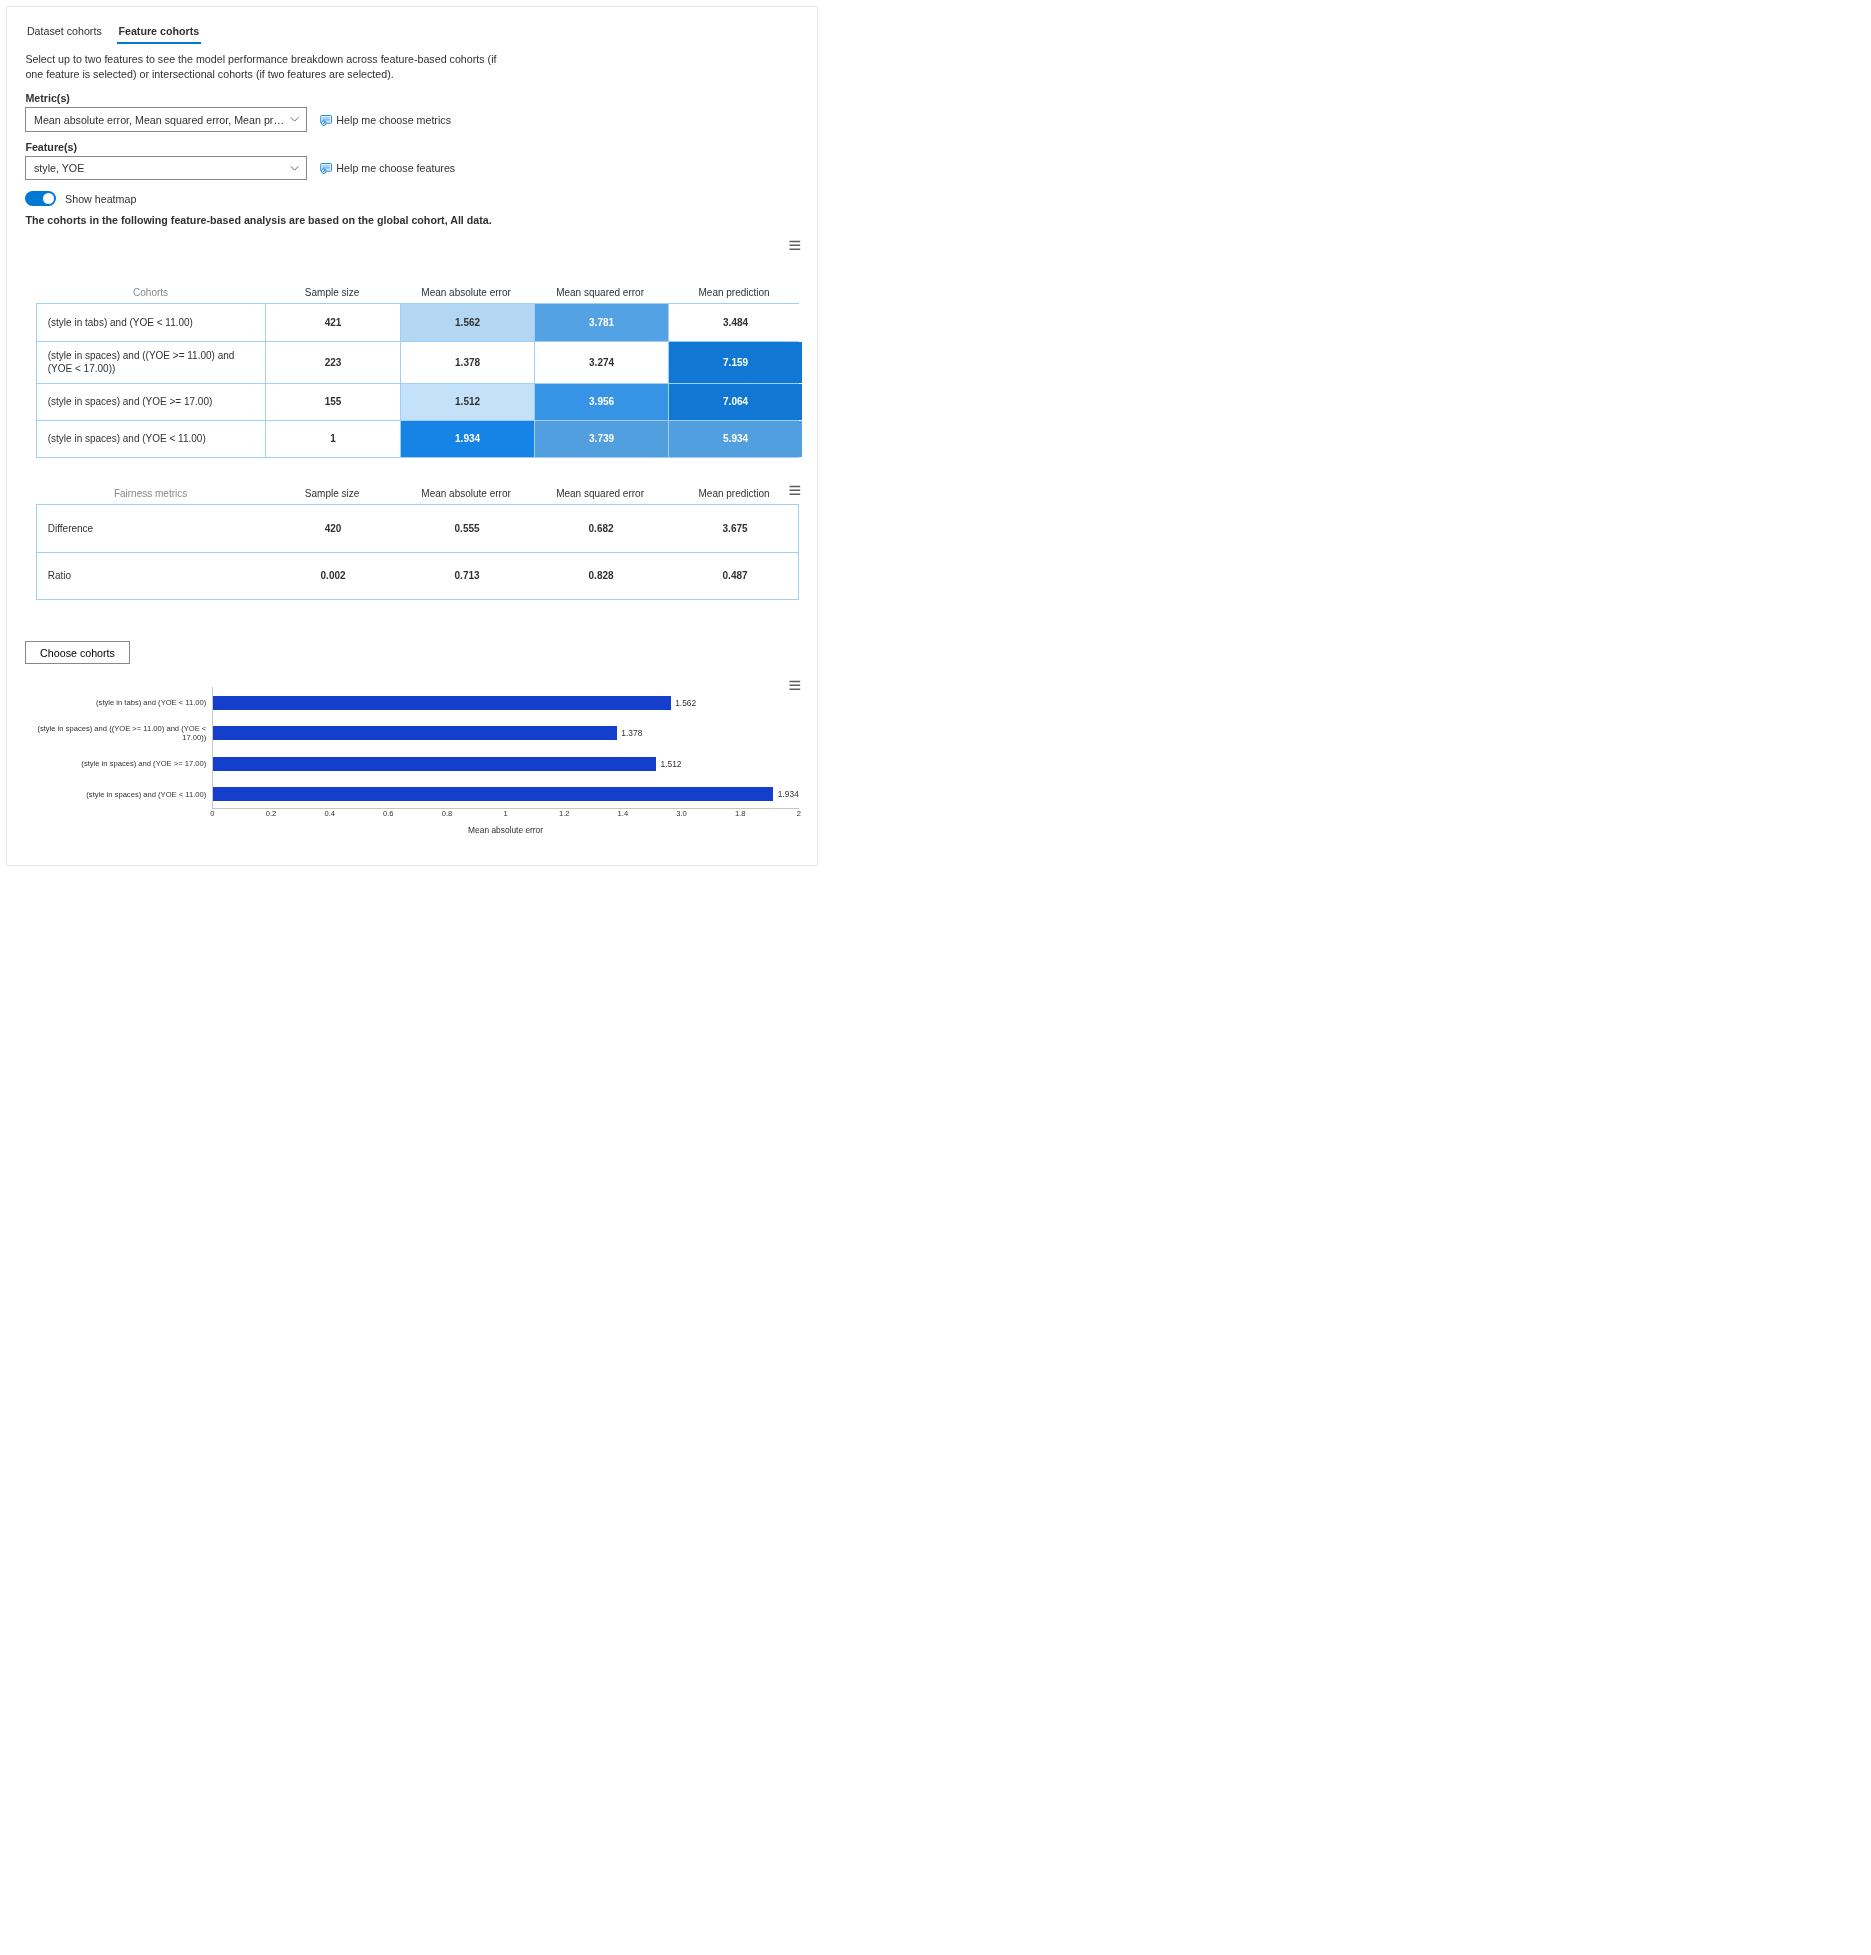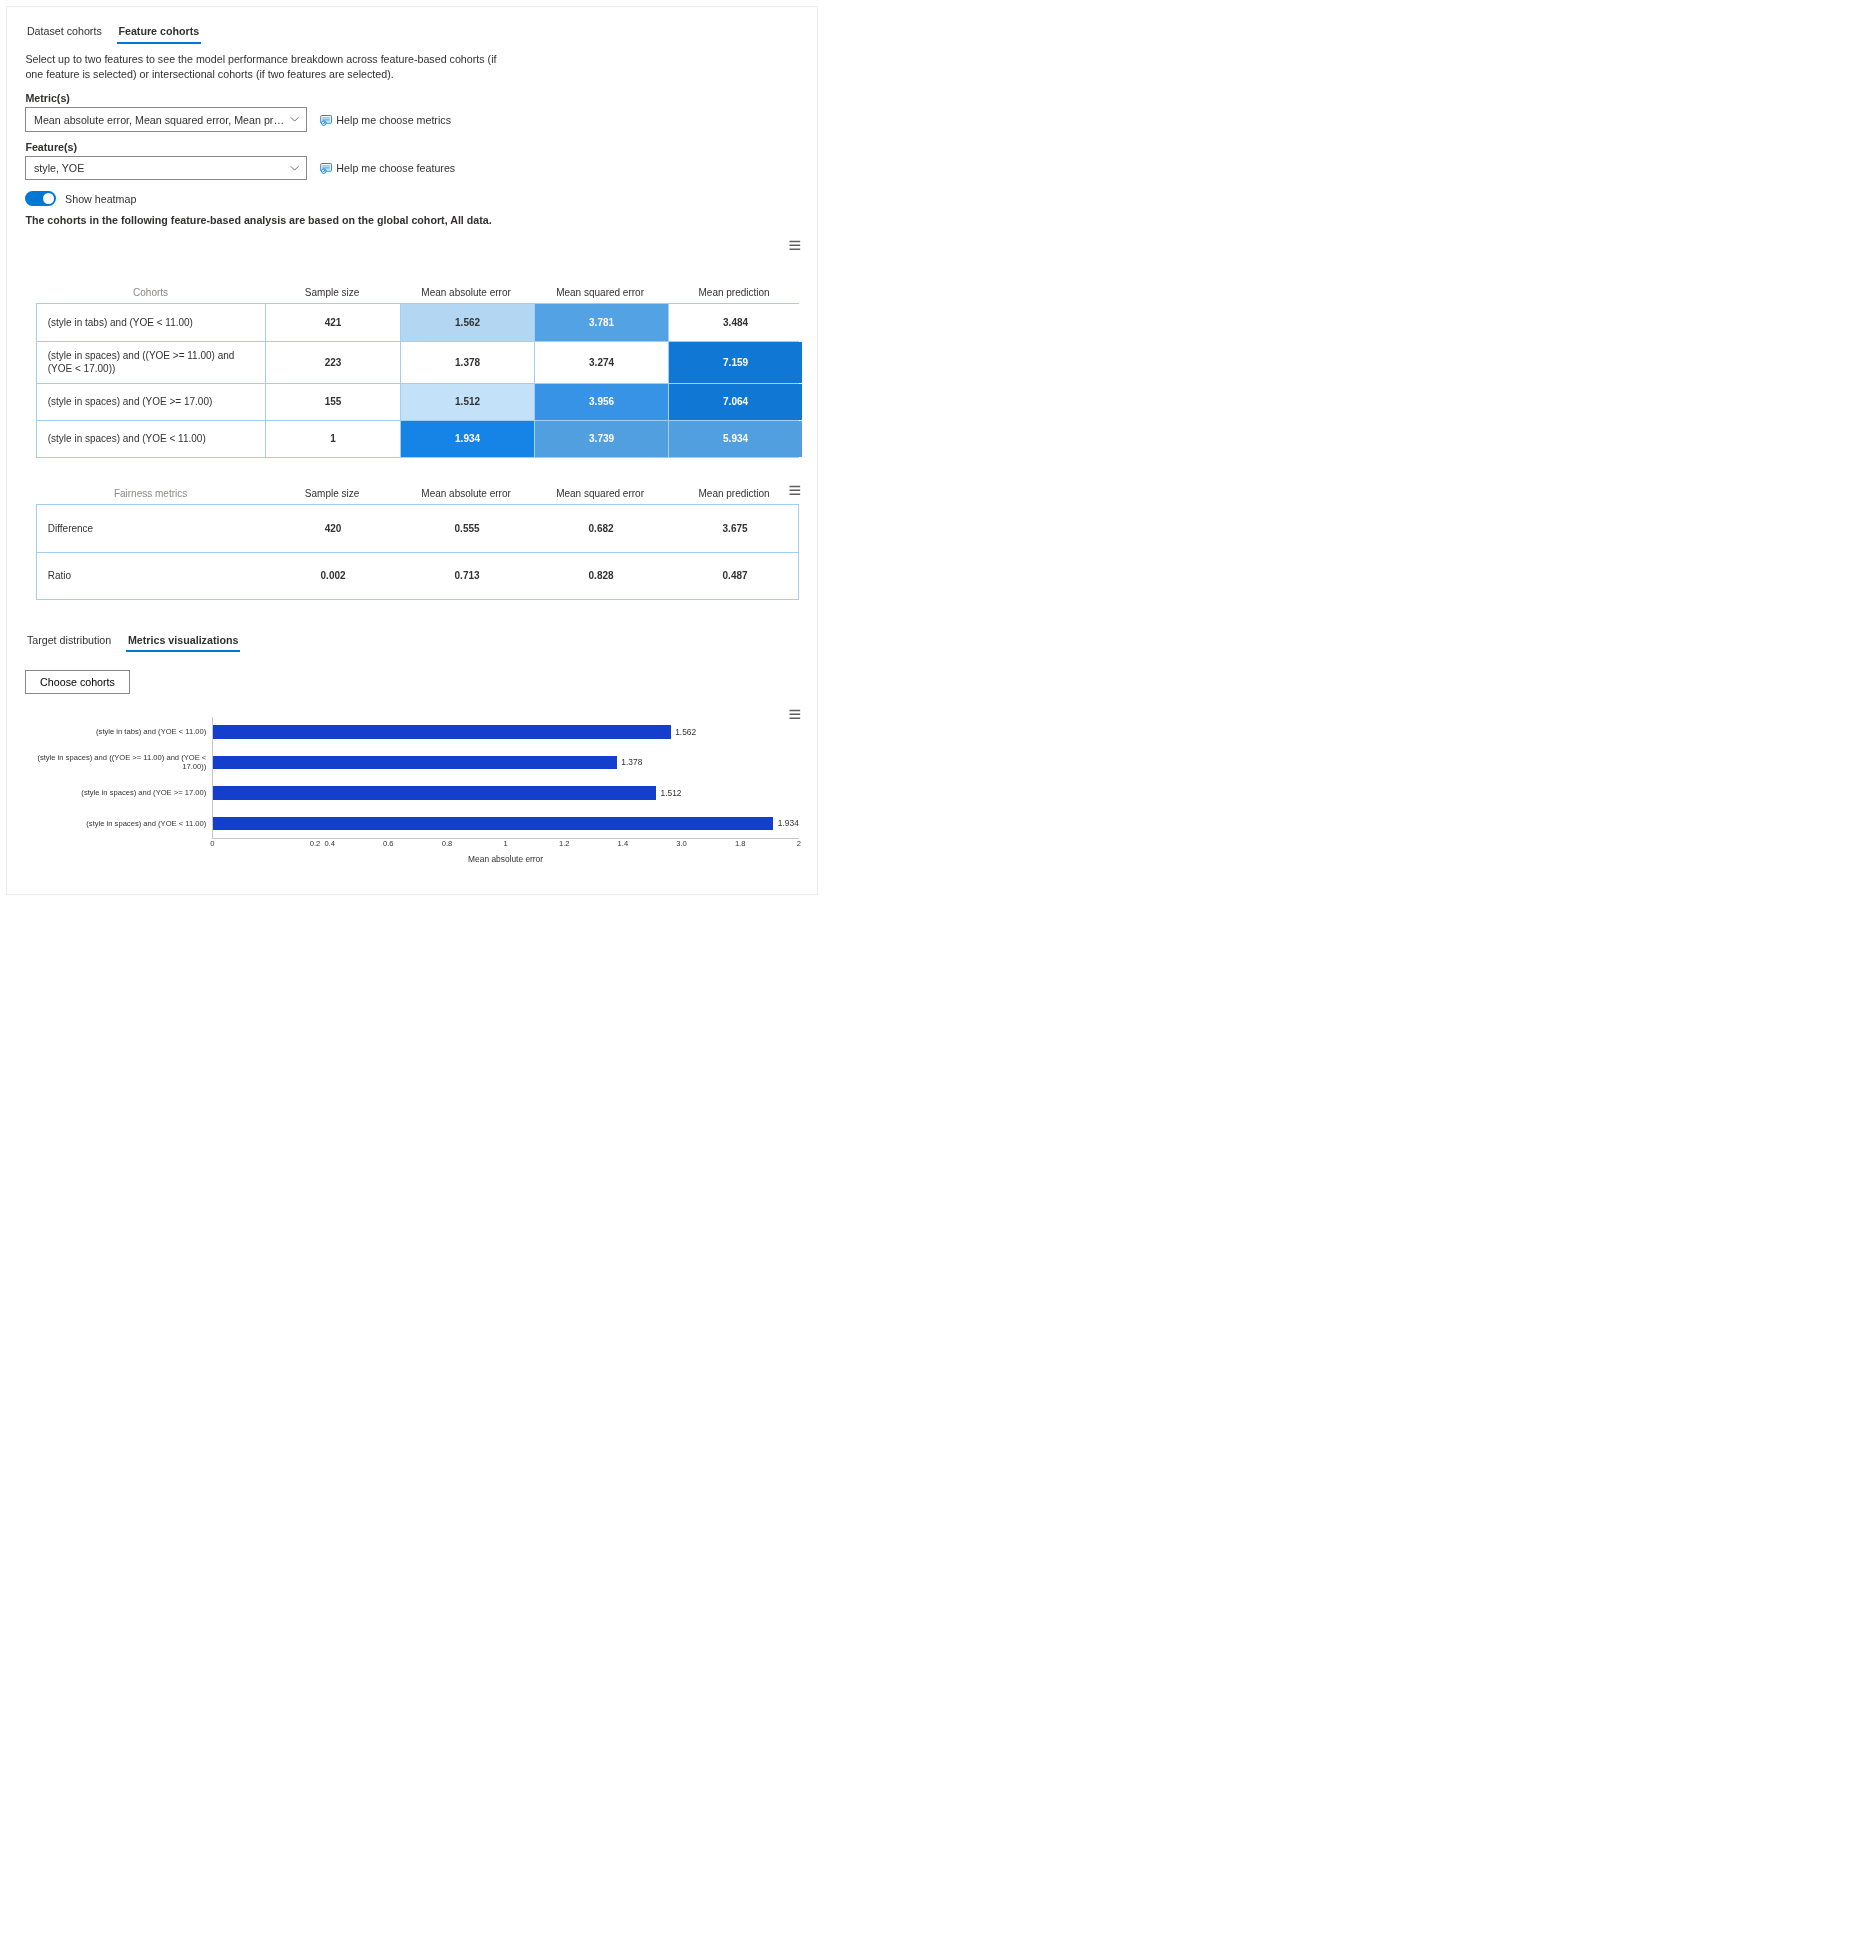--- a/index.html
+++ b/index.html
@@ -316,24 +316,20 @@
         </div>
       </div>
     <div class="menu-btn">
       <svg width="13.7" height="10.7" viewBox="0 0 18 14">
           <path d="M2 2 H16 M2 7 H16 M2 12 H16" stroke="#605e5c" stroke-width="2"></path>
         </svg>
     </div>
   </div>
 
   <div class="lower">
-    <div class="tabs">
-      <div class="tab">Target distribution</div>
-      <div class="tab active">Metrics visualizations</div>
-    </div>
     <button class="btn">Choose cohorts</button>
 
     <div class="chart-wrap">
       <div class="chart-menu">
         <svg width="13.7" height="10.7" viewBox="0 0 18 14">
             <path d="M2 2 H16 M2 7 H16 M2 12 H16" stroke="#605e5c" stroke-width="2"></path>
           </svg>
       </div>
       <div class="chart">
         <div class="chart-labels" id="chart-labels">
@@ -356,21 +352,21 @@
                 <div class="bar" style="width: 75.6%; background: rgb(20, 63, 205);"></div>
                 <span class="bar-val">1.512</span>
               </div>
               <div class="bar-row">
                 <div class="bar" style="width: 96.7%; background: rgb(20, 63, 205);"></div>
                 <span class="bar-val">1.934</span>
               </div>
             </div>
           <div class="axis" id="axis">
               <div class="tick" style="left: 0%;">0</div>
-              <div class="tick" style="left: 10%; margin-left: 44px;">0.2</div>
+              <div class="tick" style="left: 10%;">0.2</div>
               <div class="tick" style="left: 20%;">0.4</div>
               <div class="tick" style="left: 30%;">0.6</div>
               <div class="tick" style="left: 40%;">0.8</div>
               <div class="tick" style="left: 50%;">1</div>
               <div class="tick" style="left: 60%;">1.2</div>
               <div class="tick" style="left: 70%;">1.4</div>
               <div class="tick" style="left: 80%;">3.0</div>
               <div class="tick" style="left: 90%;">1.8</div>
               <div class="tick" style="left: 100%;">2</div>
             </div>

